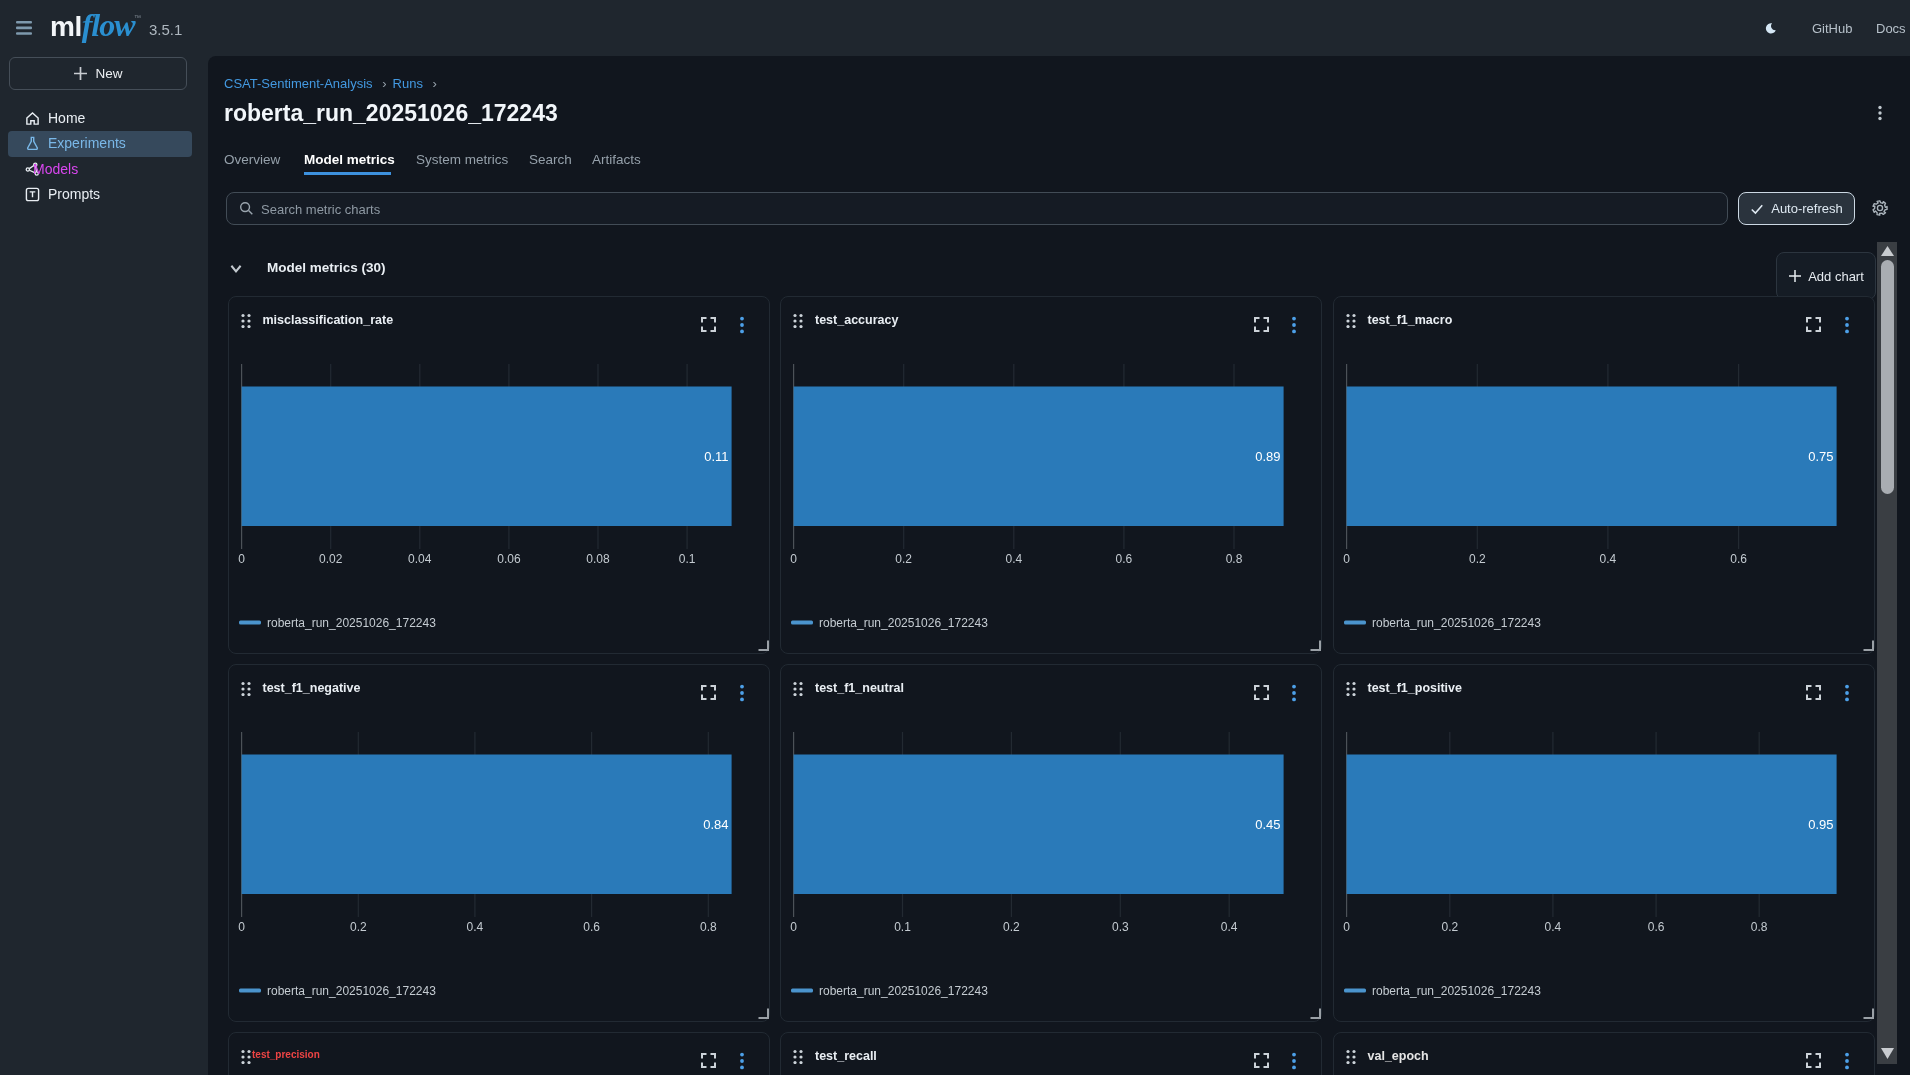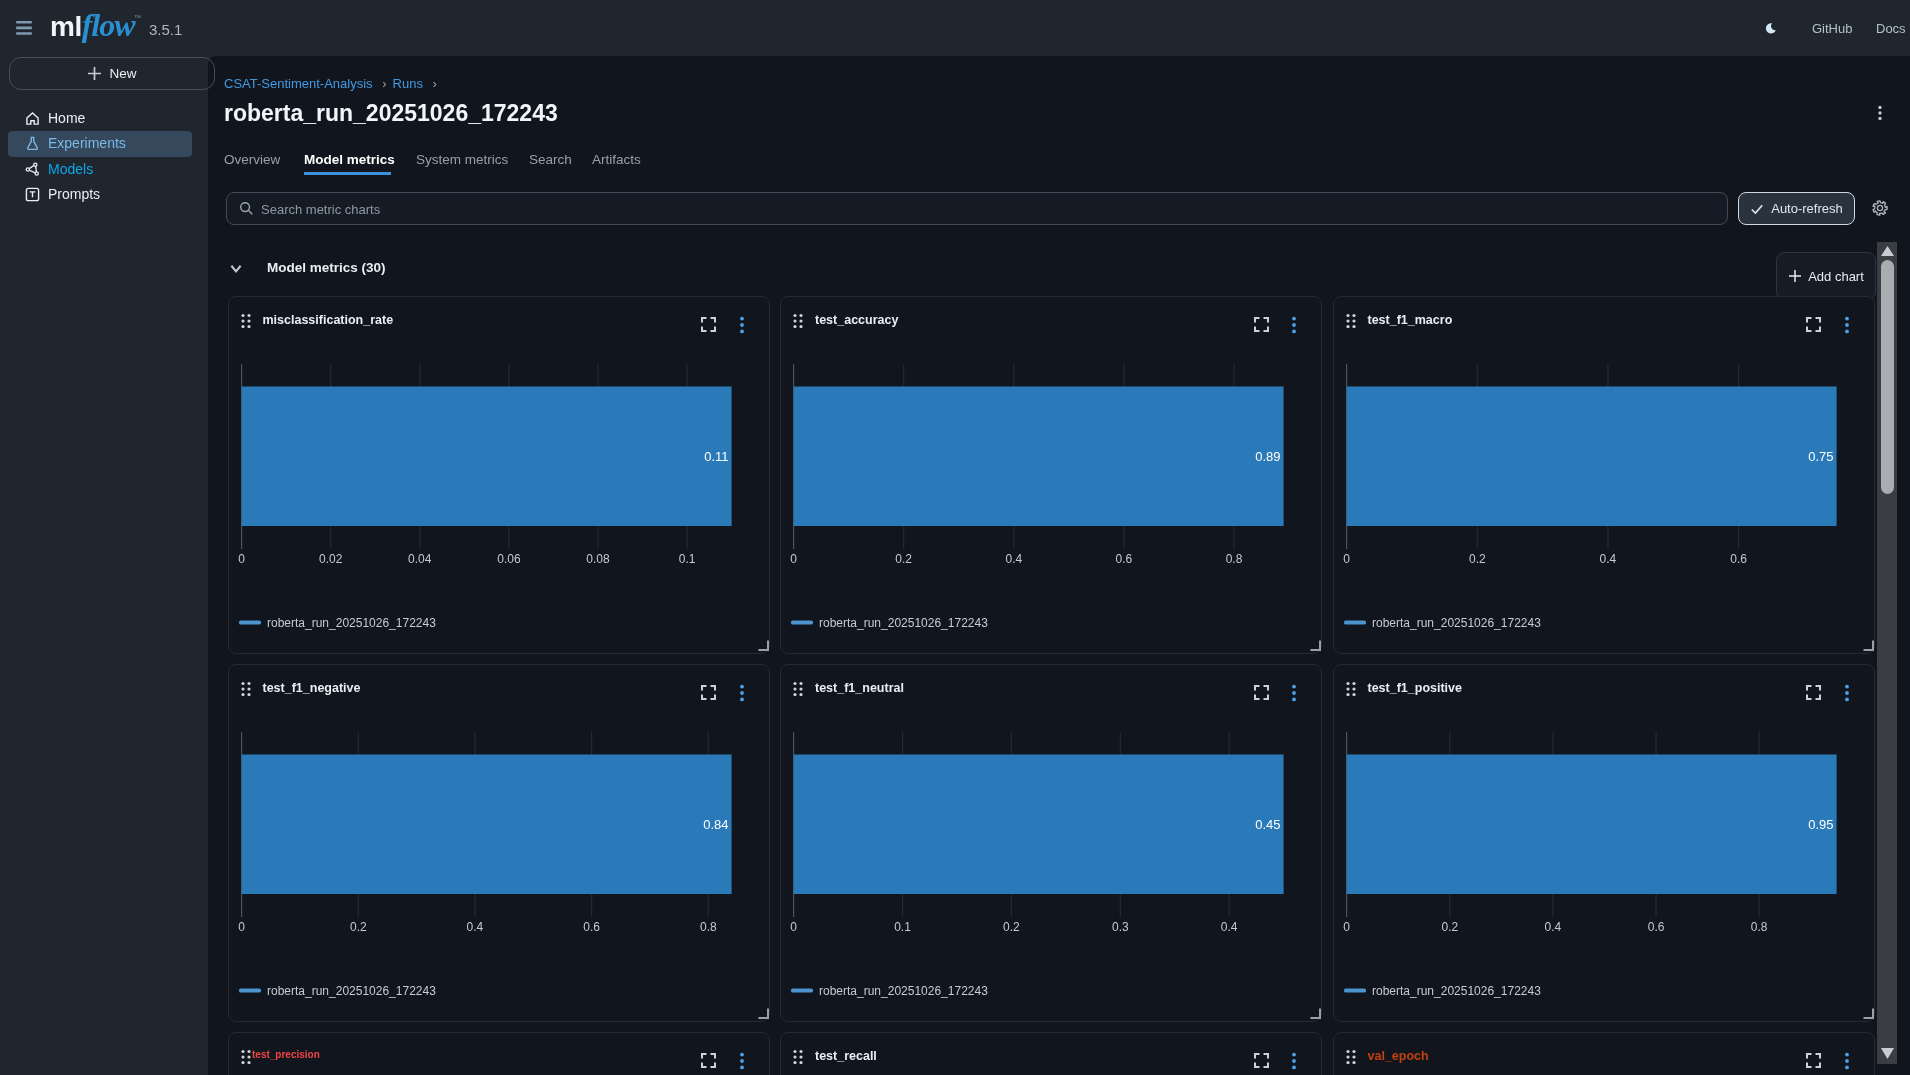--- a/index.html
+++ b/index.html
@@ -21,21 +21,21 @@
   </svg>
 <div class="abs" style="left:50px;top:7px;font-size:28px;font-weight:bold;color:#f2f5f8;letter-spacing:-0.5px">ml<span style="color:#2a8fd0;font-style:italic;font-family:'Liberation Serif',serif;font-size:32px;letter-spacing:-1px">flow</span></div>
 <div class="abs" style="left:134px;top:14px;font-size:7px;color:#7d8791">™</div>
 <div class="abs" style="left:149px;top:21px;font-size:15px;color:#aeb7bf">3.5.1</div>
 <svg class="abs" style="left:1765px;top:22px" width="12" height="12" viewBox="0 0 14 14">
  <path fill="#d5e7f5" d="M8.3 1.5 A 6 6 0 1 0 12.6 9.6 A 4.9 4.9 0 0 1 8.3 1.5 Z"></path>
   </svg>
 <div class="abs" style="left:1812px;top:21px;font-size:13px;color:#b6c0c9">GitHub</div>
 <div class="abs" style="left:1876px;top:21px;font-size:13px;color:#b6c0c9">Docs</div>
 
-<div class="abs" style="left:9px;top:57px;width:206px;height:33px;border:1px solid #454e58;border-radius:12px;color:#eceff2;font-size:13.5px;display:flex;align-items:center;justify-content:center;gap:7px">
+<div class="abs" style="left:9px;top:57px;width:178px;height:33px;border:1px solid #454e58;border-radius:6px;color:#eceff2;font-size:13.5px;display:flex;align-items:center;justify-content:center;gap:7px">
   <svg width="15" height="15" viewBox="0 0 15 15">
       <path stroke="#c8ccd1" stroke-width="1.7" d="M7.5 1v13M1 7.5h13"></path>
     </svg>New</div>
 
 <svg class="abs" style="left:25px;top:111px" width="15" height="15" viewBox="0 0 16 16">
     <path fill="none" stroke="#e9eef3" stroke-width="1.5" d="M2 7.5 8 2l6 5.5V14H9.8v-3.6H6.2V14H2z"></path>
   </svg>
 <div class="abs" style="left:48px;top:110px;font-size:14px;color:#e9eef3">Home</div>
 <div class="abs" style="left:8px;top:131px;width:184px;height:26px;background:#36495c;border-radius:4px"></div>
 <svg class="abs" style="left:25px;top:136px" width="15" height="15" viewBox="0 0 16 16">
@@ -44,21 +44,21 @@
 <div class="abs" style="left:48px;top:135px;font-size:14px;color:#7ab8e8">Experiments</div>
 
 <svg class="abs" style="left:25px;top:162px" width="15" height="15" viewBox="0 0 16 16">
     <g fill="none" stroke="#e9eef3" stroke-width="1.4">
       <circle cx="3" cy="8" r="1.7"></circle>
       <circle cx="11" cy="2.8" r="1.7"></circle>
       <circle cx="12.5" cy="12.2" r="1.7"></circle>
       <path d="M4.6 7.1 9.4 3.7M4.7 8.8l6.2 2.8M11.3 4.5l.9 6"></path>
     </g>
   </svg>
-<div class="abs" style="left:48px;top:161px;font-size:14px;color:#0ea5e9">Models</div>
+<div class="abs" style="left:33px;top:161px;font-size:14px;color:#d946ef">Models</div>
 
 <svg class="abs" style="left:25px;top:187px" width="15" height="15" viewBox="0 0 16 16">
     <rect x="1.5" y="1.5" width="13" height="13" rx="2" fill="none" stroke="#e9eef3" stroke-width="1.5"></rect>
     <path stroke="#e9eef3" stroke-width="1.5" d="M5 5.2h6M8 5.2V11" fill="none"></path>
   </svg>
 <div class="abs" style="left:48px;top:186px;font-size:14px;color:#e9eef3">Prompts</div>
 
 <div class="abs" style="left:224px;top:76px;font-size:13px;color:#4399e1">CSAT-Sentiment-Analysis
  <span style="color:#95a0aa;padding:0 6px">›</span><span>Runs</span>
  <span style="color:#95a0aa;padding-left:6px">›</span></div>
@@ -401,21 +401,21 @@
 <svg class="abs" style="left:1345.5px;top:1049px" width="11" height="15" viewBox="0 0 11 15">
     <g fill="#ccd3d9">
       <circle cx="2" cy="2.5" r="1.6"></circle>
       <circle cx="8" cy="2.5" r="1.6"></circle>
       <circle cx="2" cy="8.0" r="1.6"></circle>
       <circle cx="8" cy="8.0" r="1.6"></circle>
       <circle cx="2" cy="13.5" r="1.6"></circle>
       <circle cx="8" cy="13.5" r="1.6"></circle>
     </g>
   </svg>
-<div class="abs" style="left:1367.5px;top:1049px;font-size:12.5px;font-weight:bold;color:#c2410c">val_epoch</div>
+<div class="abs" style="left:1367.5px;top:1049px;font-size:12.5px;font-weight:bold;color:#e5e5e5">val_epoch</div>
 <svg class="abs" style="left:1806.0px;top:1053px" width="15" height="15" viewBox="0 0 15 15">
     <g fill="none" stroke="#ccd2d8" stroke-width="2">
       <path d="M1 5.5V1h4.5M9.5 1H14v4.5M14 9.5V14H9.5M5.5 14H1V9.5"></path>
     </g>
   </svg>
 <svg class="abs" style="left:1841.5px;top:1051px" width="10" height="20" viewBox="0 0 10 20">
     <g fill="#4da0e8">
       <circle cx="5" cy="3.6" r="1.9"></circle>
       <circle cx="5" cy="10" r="1.9"></circle>
       <circle cx="5" cy="16.4" r="1.9"></circle>

